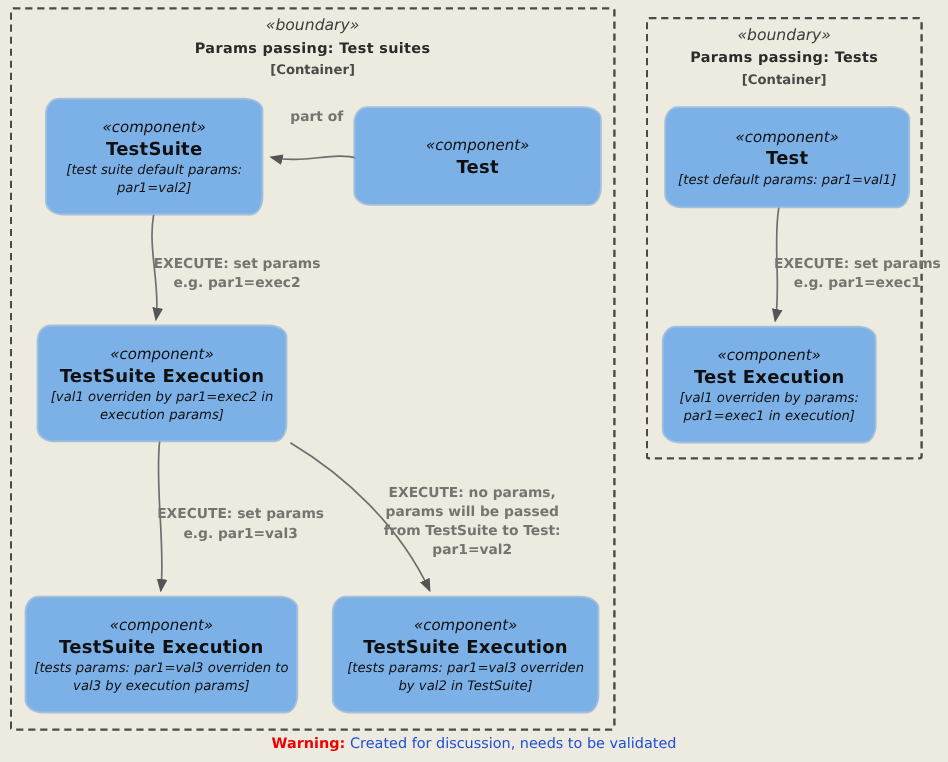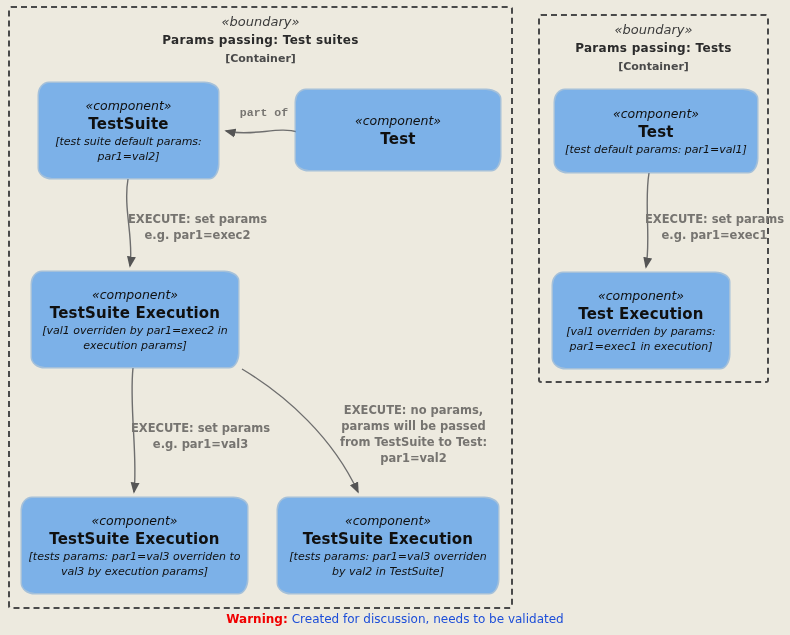--- a/index.html
+++ b/index.html
@@ -60,24 +60,24 @@
   #b2{left:538px;top:14px;width:231px;height:369px;}
 
   #n1{left:39px;top:83px;width:179px;height:95px;}
   #n2{left:296px;top:90px;width:204px;height:80px;}
   #n3{left:32px;top:272px;width:206px;height:95px;}
   #n4{left:22px;top:498px;width:225px;height:95px;}
   #n5{left:278px;top:498px;width:220px;height:95px;}
   #n6{left:555px;top:90px;width:202px;height:82px;}
   #n7{left:553px;top:273px;width:176px;height:95px;}
 
-  #e1{left:220px;top:105px;width:88px;font-family:Liberation Mono, monospace;}
+  #e1{left:220px;top:89px;width:88px;}
   #e2{left:125px;top:211px;width:145px;}
   #e3{left:128px;top:420px;width:145px;}
-  #e4{left:336px;top:402px;width:155px;}
+  #e4{left:316px;top:402px;width:155px;}
   #e5{left:642px;top:211px;width:145px;}
 </style>
 </head>
 <body>
 
 <div id="canvas">
 
   <div class="boundary" id="b1">
     <div class="bhead">
       <div class="bstereo">«boundary»</div>

